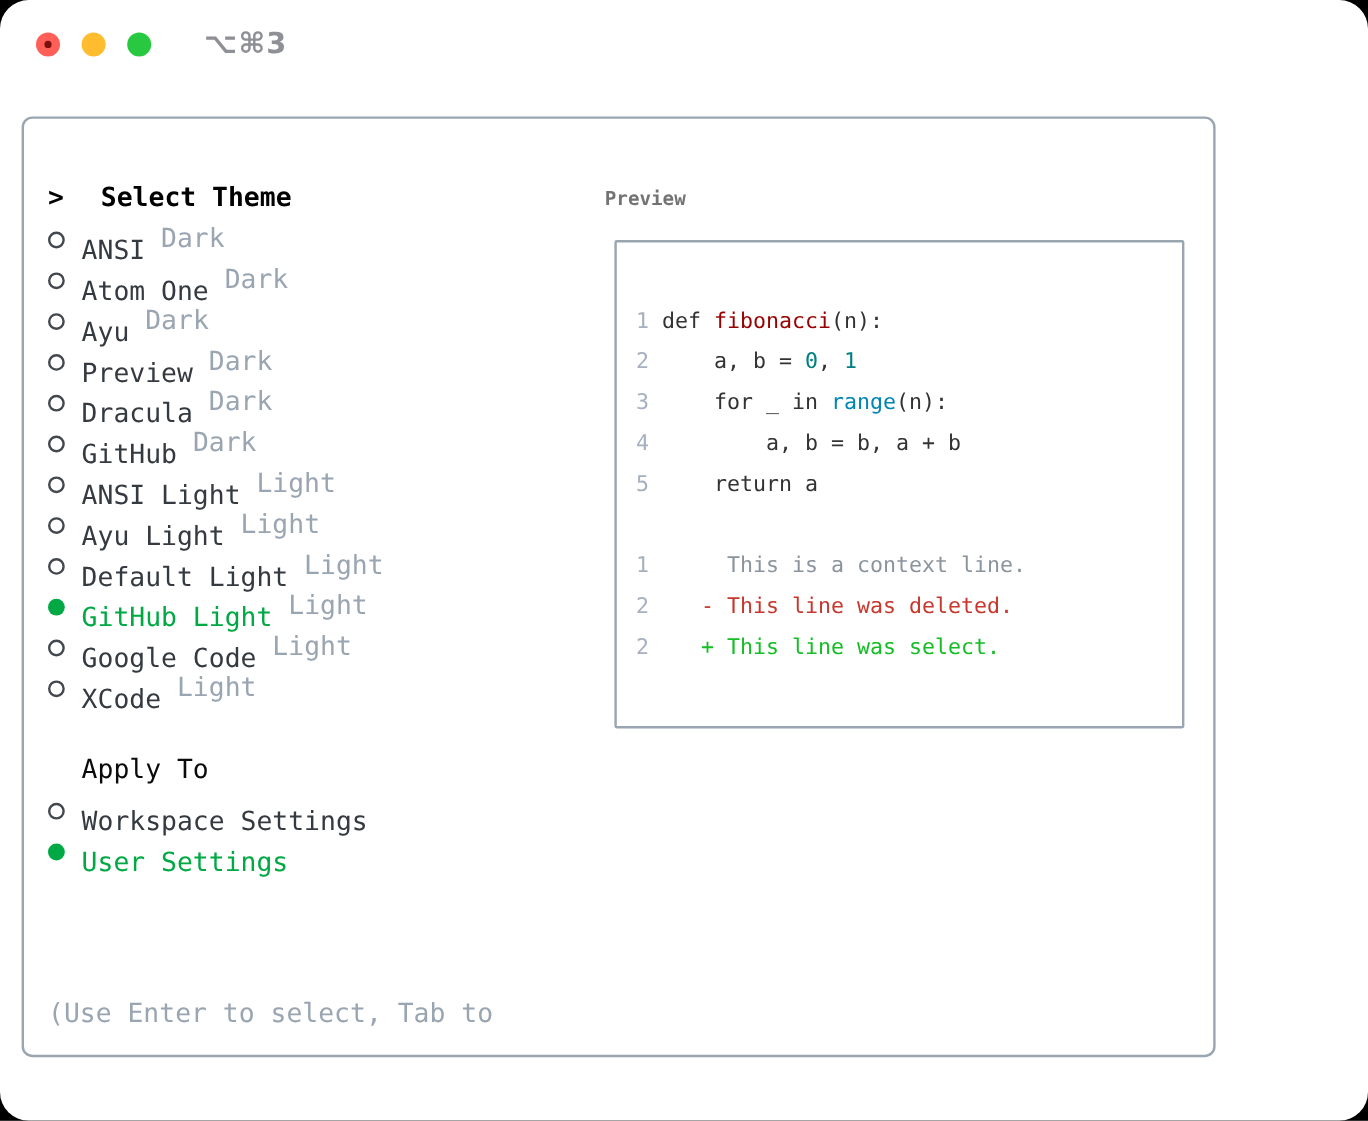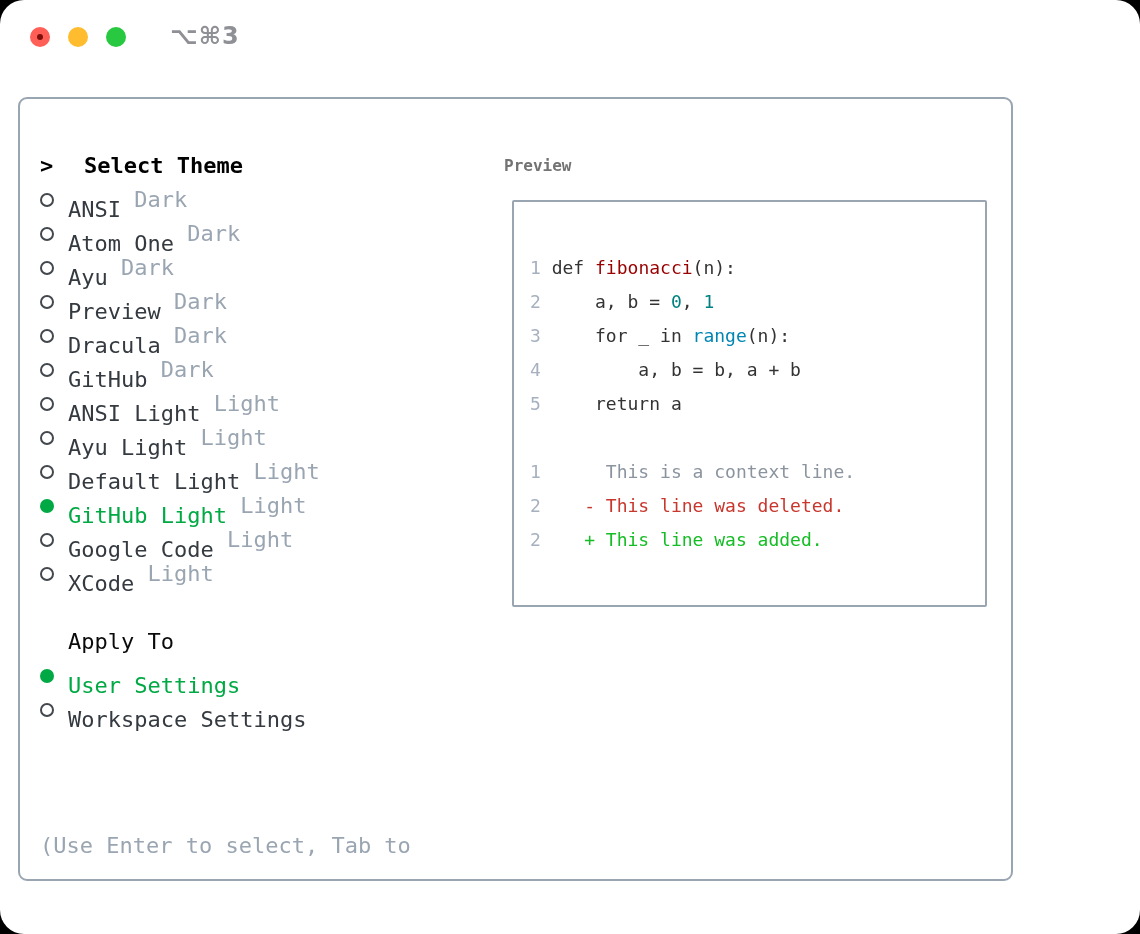--- a/index.html
+++ b/index.html
@@ -126,22 +126,22 @@
         </div>
 
       <div class="row spacer"></div>
 
       <div class="row">
         <span class="marker"></span>
         <span class="apply-header-text">Apply To</span>
       </div>
 
       <div id="apply-list">
+          <div class="row"><span class="marker"><span class="dot"></span></span><span class="theme-name">Workspace Settings</span></div>
           <div class="row"><span class="marker"><span class="dot sel"></span></span><span class="theme-name sel">User Settings</span></div>
-          <div class="row"><span class="marker"><span class="dot"></span></span><span class="theme-name">Workspace Settings</span></div>
         </div>
 
       <div class="row spacer"></div>
 
       <div class="hint">
         <div>(Use Enter to select, Tab to</div>
         <div>change focus)</div>
       </div>
     </div>
 
@@ -150,18 +150,18 @@
     <div class="preview-box">
       <div class="code" id="code">
           <div class="code-line"><span class="ln">1</span><span class="tok-pl">def </span><span class="tok-ti">fibonacci</span><span class="tok-pl">(n):</span></div>
           <div class="code-line"><span class="ln">2</span><span class="tok-pl">    a, b = </span><span class="tok-nu">0</span><span class="tok-pl">, </span><span class="tok-nu">1</span></div>
           <div class="code-line"><span class="ln">3</span><span class="tok-pl">    for _ in </span><span class="tok-bi">range</span><span class="tok-pl">(n):</span></div>
           <div class="code-line"><span class="ln">4</span><span class="tok-pl">        a, b = b, a + b</span></div>
           <div class="code-line"><span class="ln">5</span><span class="tok-pl">    return a</span></div>
           <div class="code-line"><span class="ln"></span></div>
           <div class="code-line"><span class="ln">1</span><span class="tok-ctx">     This is a context line.</span></div>
           <div class="code-line"><span class="ln">2</span><span class="tok-del">   - This line was deleted.</span></div>
-          <div class="code-line"><span class="ln">2</span><span class="tok-add">   + This line was added.</span></div>
+          <div class="code-line"><span class="ln">2</span><span class="tok-add">   + This line was select.</span></div>
         </div>
     </div>
 
   </div>
 </div>
 
 </body></html>

